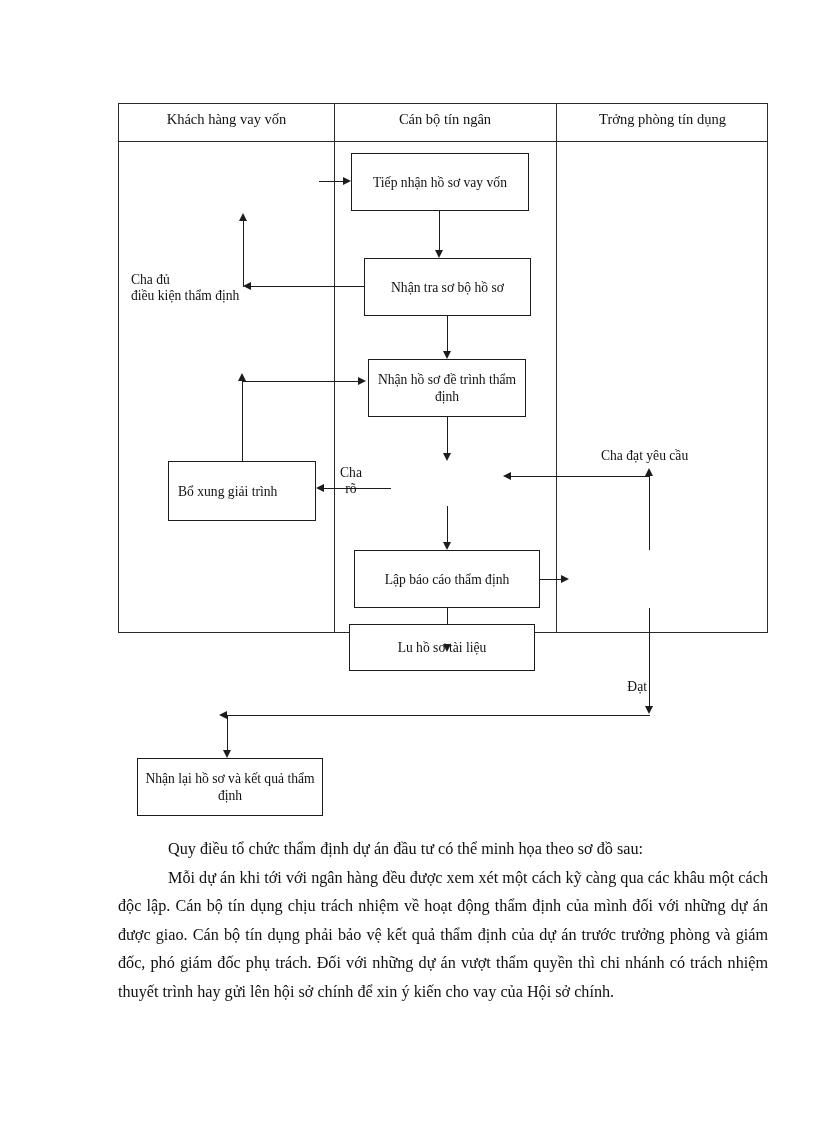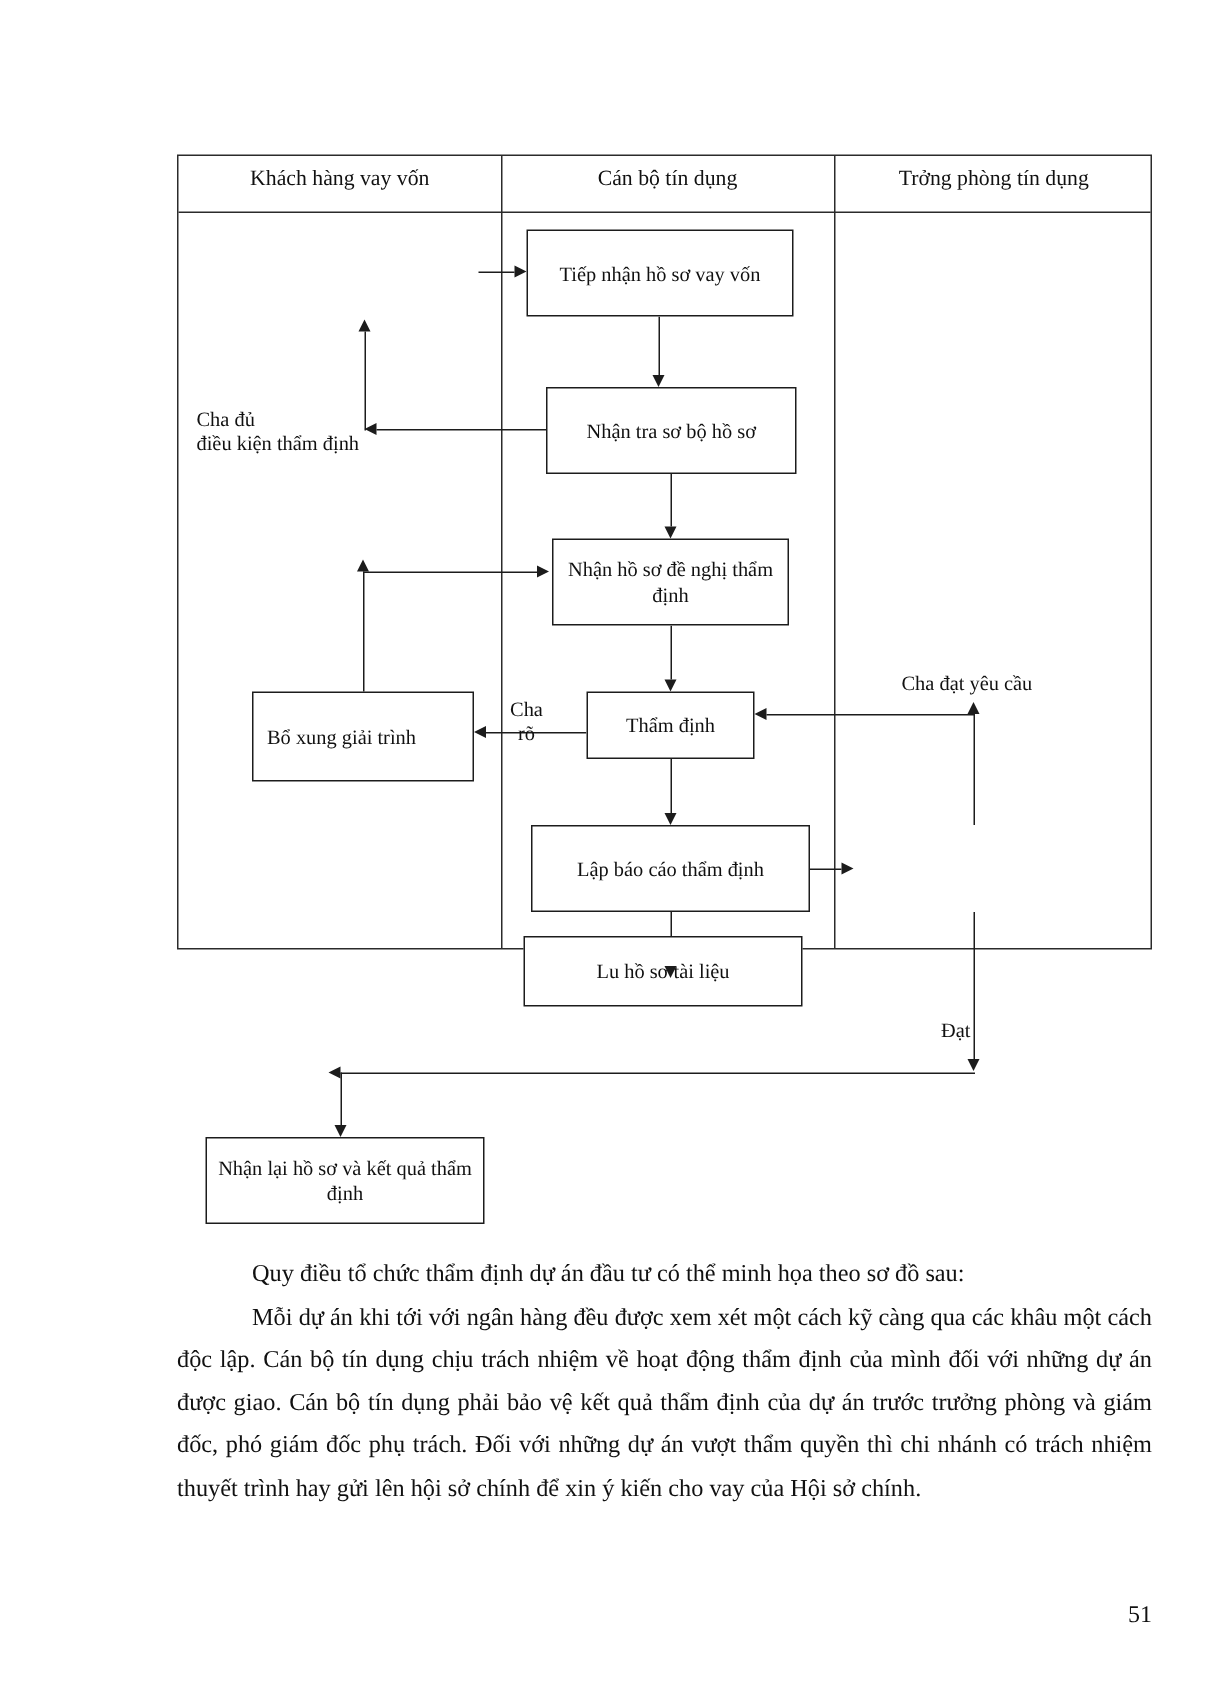--- a/index.html
+++ b/index.html
@@ -91,33 +91,32 @@
 
 <div class="page">
 
   <div id="flowchart">
 
     <div class="colsep" id="colsep1"></div>
     <div class="colsep" id="colsep2"></div>
     <div class="headsep"></div>
 
     <div class="colhead" id="head1">Khách hàng vay vốn</div>
-    <div class="colhead" id="head2">Cán bộ tín dụng</div>
+    <div class="colhead" id="head2">Cán bộ tín ngân</div>
     <div class="colhead" id="head3">Trởng   phòng tín dụng</div>
 
 
     <div class="nbox" style="left:232px;top:49px;width:178px;height:58px;">Tiếp nhận hồ sơ vay vốn</div>
 
     <div class="nbox" style="left:245px;top:154px;width:167px;height:58px;">Nhận tra sơ bộ hồ sơ</div>
 
-    <div class="nbox" style="left:249px;top:255px;width:158px;height:58px;">Nhận hồ sơ  đề nghị thẩm định</div>
+    <div class="nbox" style="left:249px;top:255px;width:158px;height:58px;">Nhận hồ sơ  đề trình thẩm định</div>
 
     <div class="nbox" style="left:49px;top:357px;width:148px;height:60px;justify-content:flex-start;text-align:left;padding-left:9px;">Bổ xung giải trình</div>
 
-    <div class="nbox" style="left:272px;top:357px;width:112px;height:45px;">Thẩm  định</div>
 
     <div class="nbox" style="left:235px;top:446px;width:186px;height:58px;">Lập báo cáo thẩm định</div>
 
 
     <div class="nbox" style="left:230px;top:520px;width:186px;height:47px;">Lu   hồ sơ tài liệu</div>
 
     <div class="nbox" style="left:18px;top:654px;width:186px;height:58px;">Nhận lại hồ sơ và kết quả thẩm định</div>
 
     <div class="ln lnh" style="left:200px;top:77px;width:24px;"></div>
     <div class="ar ar-r" style="left:224px;top:72.5px;"></div>
@@ -171,15 +170,14 @@
     <div class="ln lnv" style="left:108px;top:611px;height:35px;"></div>
     <div class="ar ar-d" style="left:103.5px;top:646px;"></div>
 
   </div>
 
   <div id="bodytext">
     <p id="lead">Quy điều tổ chức thẩm định dự án đầu tư có thể minh họa theo sơ đồ sau:</p>
     <p>Mỗi dự án khi tới với ngân hàng đều được xem xét một cách kỹ càng qua các khâu một cách độc lập. Cán bộ tín dụng chịu trách nhiệm về hoạt động thẩm định của mình đối với những dự án được giao. Cán bộ tín dụng phải bảo vệ kết quả thẩm định của dự án trước trưởng phòng và giám  đốc, phó giám  đốc phụ trách. Đối với những dự án vượt thẩm quyền thì chi nhánh có trách nhiệm thuyết trình hay gửi lên hội sở chính để xin ý kiến cho vay của Hội sở chính.</p>
   </div>
 
-  <div id="pagenum">51</div>
 
 </div>
 
 </body></html>

